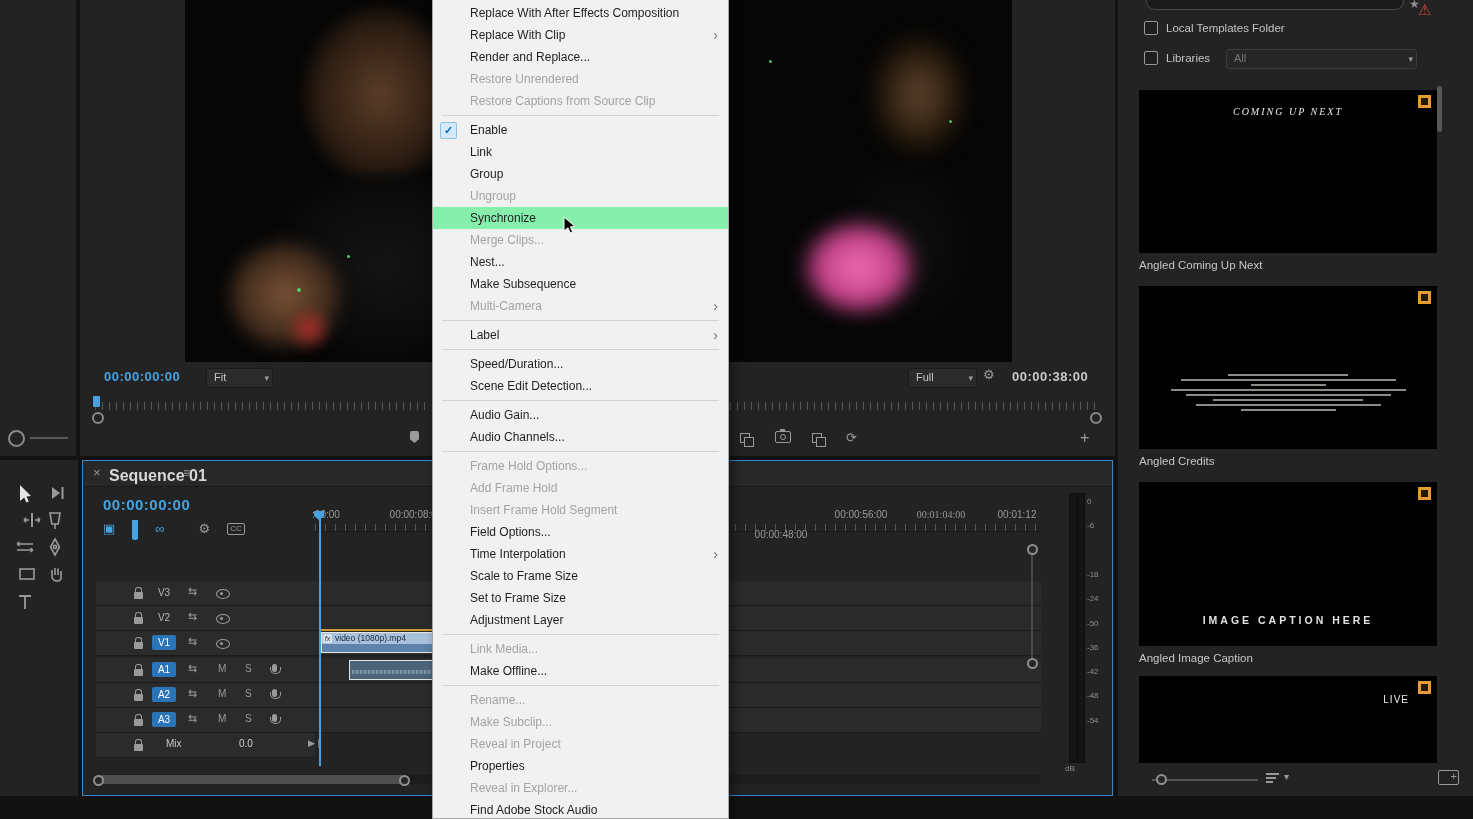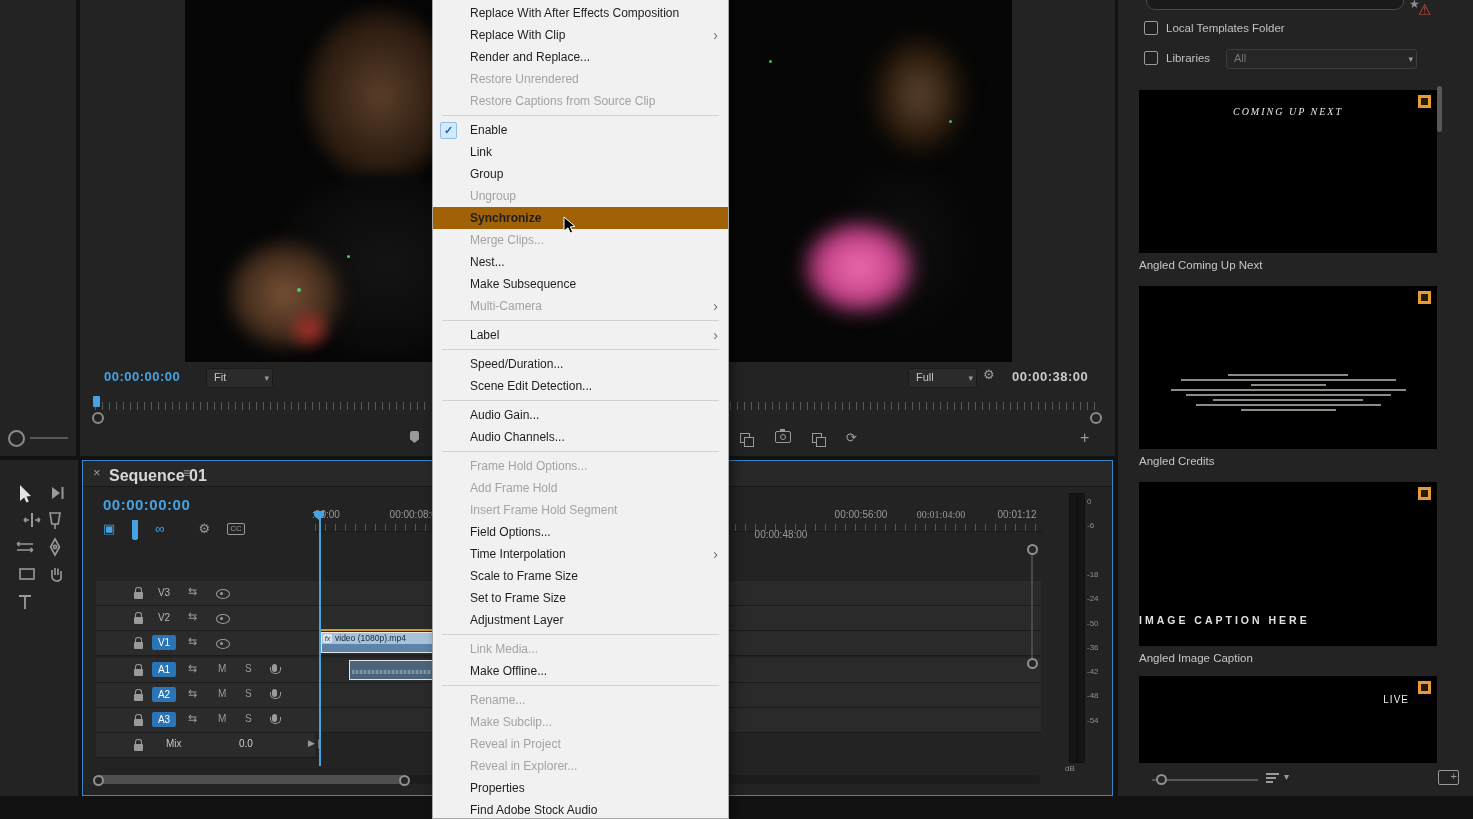--- a/index.html
+++ b/index.html
@@ -93,41 +93,41 @@
   .star-icon{left:291px;top:-3px;color:#8f8f8f;font-size:12px;}
   .checkbox{width:12px;height:12px;background:#1f1f1f;border:1px solid #9a9a9a;border-radius:2px;}
   .cb-row{position:absolute;left:26px;display:flex;align-items:center;gap:8px;color:#c2c2c2;font-size:11.5px;}
   #libraries-select{left:108px;top:49px;width:168px;background:#262626;border-color:#3c3c3c;color:#777;}
   .eg-scroll-thumb{left:319px;top:86px;width:5px;height:46px;background:#585858;border-radius:3px;}
   .tpl-card{position:absolute;left:21px;width:298px;background:#000;overflow:hidden;}
   .mogrt-badge{position:absolute;top:5px;right:6px;width:13px;height:13px;background:#e89a35;}
   .mogrt-badge::after{content:"";position:absolute;left:3px;top:3px;width:7px;height:7px;background:#241a08;}
   .thumb-title{position:absolute;}
   .tpl-card.coming .thumb-title{top:16px;left:0;right:0;text-align:center;color:#e8e8e8;font-family:"Liberation Serif",serif;font-style:italic;font-size:10px;letter-spacing:2px;}
-  .tpl-card.image-caption .thumb-title{bottom:20px;left:0;right:0;text-align:left;color:#e0e0e0;font-size:10.5px;font-weight:bold;letter-spacing:3px;}
+  .tpl-card.image-caption .thumb-title{bottom:20px;left:0;right:0;text-align:center;color:#e0e0e0;font-size:10.5px;font-weight:bold;letter-spacing:3px;}
   .tpl-card.live .thumb-title{top:18px;right:28px;color:#eeeeee;font-size:10px;letter-spacing:1px;}
   .credit-bars{position:absolute;left:0;right:0;top:52%;}
   .credit-bars div{margin:3px auto;background:#8a8a86;height:2px;}
   .tpl-caption{position:absolute;left:21px;color:#c6c6c6;font-size:11.5px;}
   .eg-slider-line{left:34px;top:779px;width:106px;height:2px;background:#555;}
   .eg-slider-knob{left:38px;top:774px;}
   .sort-icon{left:148px;top:773px;width:14px;}
   .sort-icon i{display:block;background:#9a9a9a;height:2px;margin-bottom:2px;}
   .sort-caret{left:166px;top:771px;color:#9a9a9a;font-size:10px;}
   .newitem-icon{left:320px;top:770px;width:18px;height:13px;border:1.5px solid #9a9a9a;border-radius:2px;color:#9a9a9a;font-size:11px;line-height:11px;text-align:right;padding-right:1px;}
 
   
   #p-status{background:#232323;border-top:1px solid #0c0c0c;}
   .warn-icon{left:1418px;top:0px;color:#cf4a3a;font-size:15px;}
 
   
   #context-menu{position:absolute;left:432px;top:0;width:297px;height:819px;background:#f1f1f1;border:1px solid #a8a8a8;border-top:none;box-shadow:4px 4px 10px rgba(0,0,0,.45);box-sizing:border-box;z-index:50;padding-top:2px;overflow:hidden;}
   .menu-item{position:relative;height:22px;line-height:22px;padding:0 28px 0 37px;font-size:12px;color:#1e1e1e;white-space:nowrap;}
   .menu-item.disabled{color:#a3a3a3;}
-  .menu-item.highlighted{background:#a16207;font-weight:bold;}
+  .menu-item.highlighted{background:#86efac;}
   .mi-check{position:absolute;left:7px;top:3px;width:15px;height:15px;background:#d4eafc;border:1px solid #8cc0e8;border-radius:2px;color:#0f6ab4;font-size:11px;font-weight:bold;text-align:center;line-height:15px;}
   .mi-arrow{position:absolute;right:10px;top:0;color:#707070;font-size:14px;line-height:22px;}
   .menu-sep{height:1px;background:#d2d2d2;margin:3px 9px;}
 
   #cursor{position:absolute;left:563px;top:216px;z-index:60;}
 </style>
 </head>
 <body>
 
 <div class="panel" id="p-lefttop">
@@ -460,22 +460,22 @@
     <div class="menu-item">Scale to Frame Size</div>
     <div class="menu-item">Set to Frame Size</div>
     <div class="menu-item">Adjustment Layer</div>
     <div class="menu-sep"></div>
     <div class="menu-item disabled">Link Media...</div>
     <div class="menu-item">Make Offline...</div>
     <div class="menu-sep"></div>
     <div class="menu-item disabled">Rename...</div>
     <div class="menu-item disabled">Make Subclip...</div>
     <div class="menu-item disabled">Reveal in Project</div>
+    <div class="menu-item">Properties</div>
     <div class="menu-item disabled">Reveal in Explorer...</div>
-    <div class="menu-item">Properties</div>
     <div class="menu-item">Find Adobe Stock Audio</div>
   </div>
 
 <div id="cursor">
   <svg width="14" height="20" viewBox="0 0 14 20">
       <path d="M1 1 L1 15 L5 11.8 L7.2 17 L9.6 15.9 L7.4 10.9 L12 10.4 Z" fill="#000" stroke="#fff" stroke-width="1"></path>
     </svg>
 </div>
 
 </body></html>

